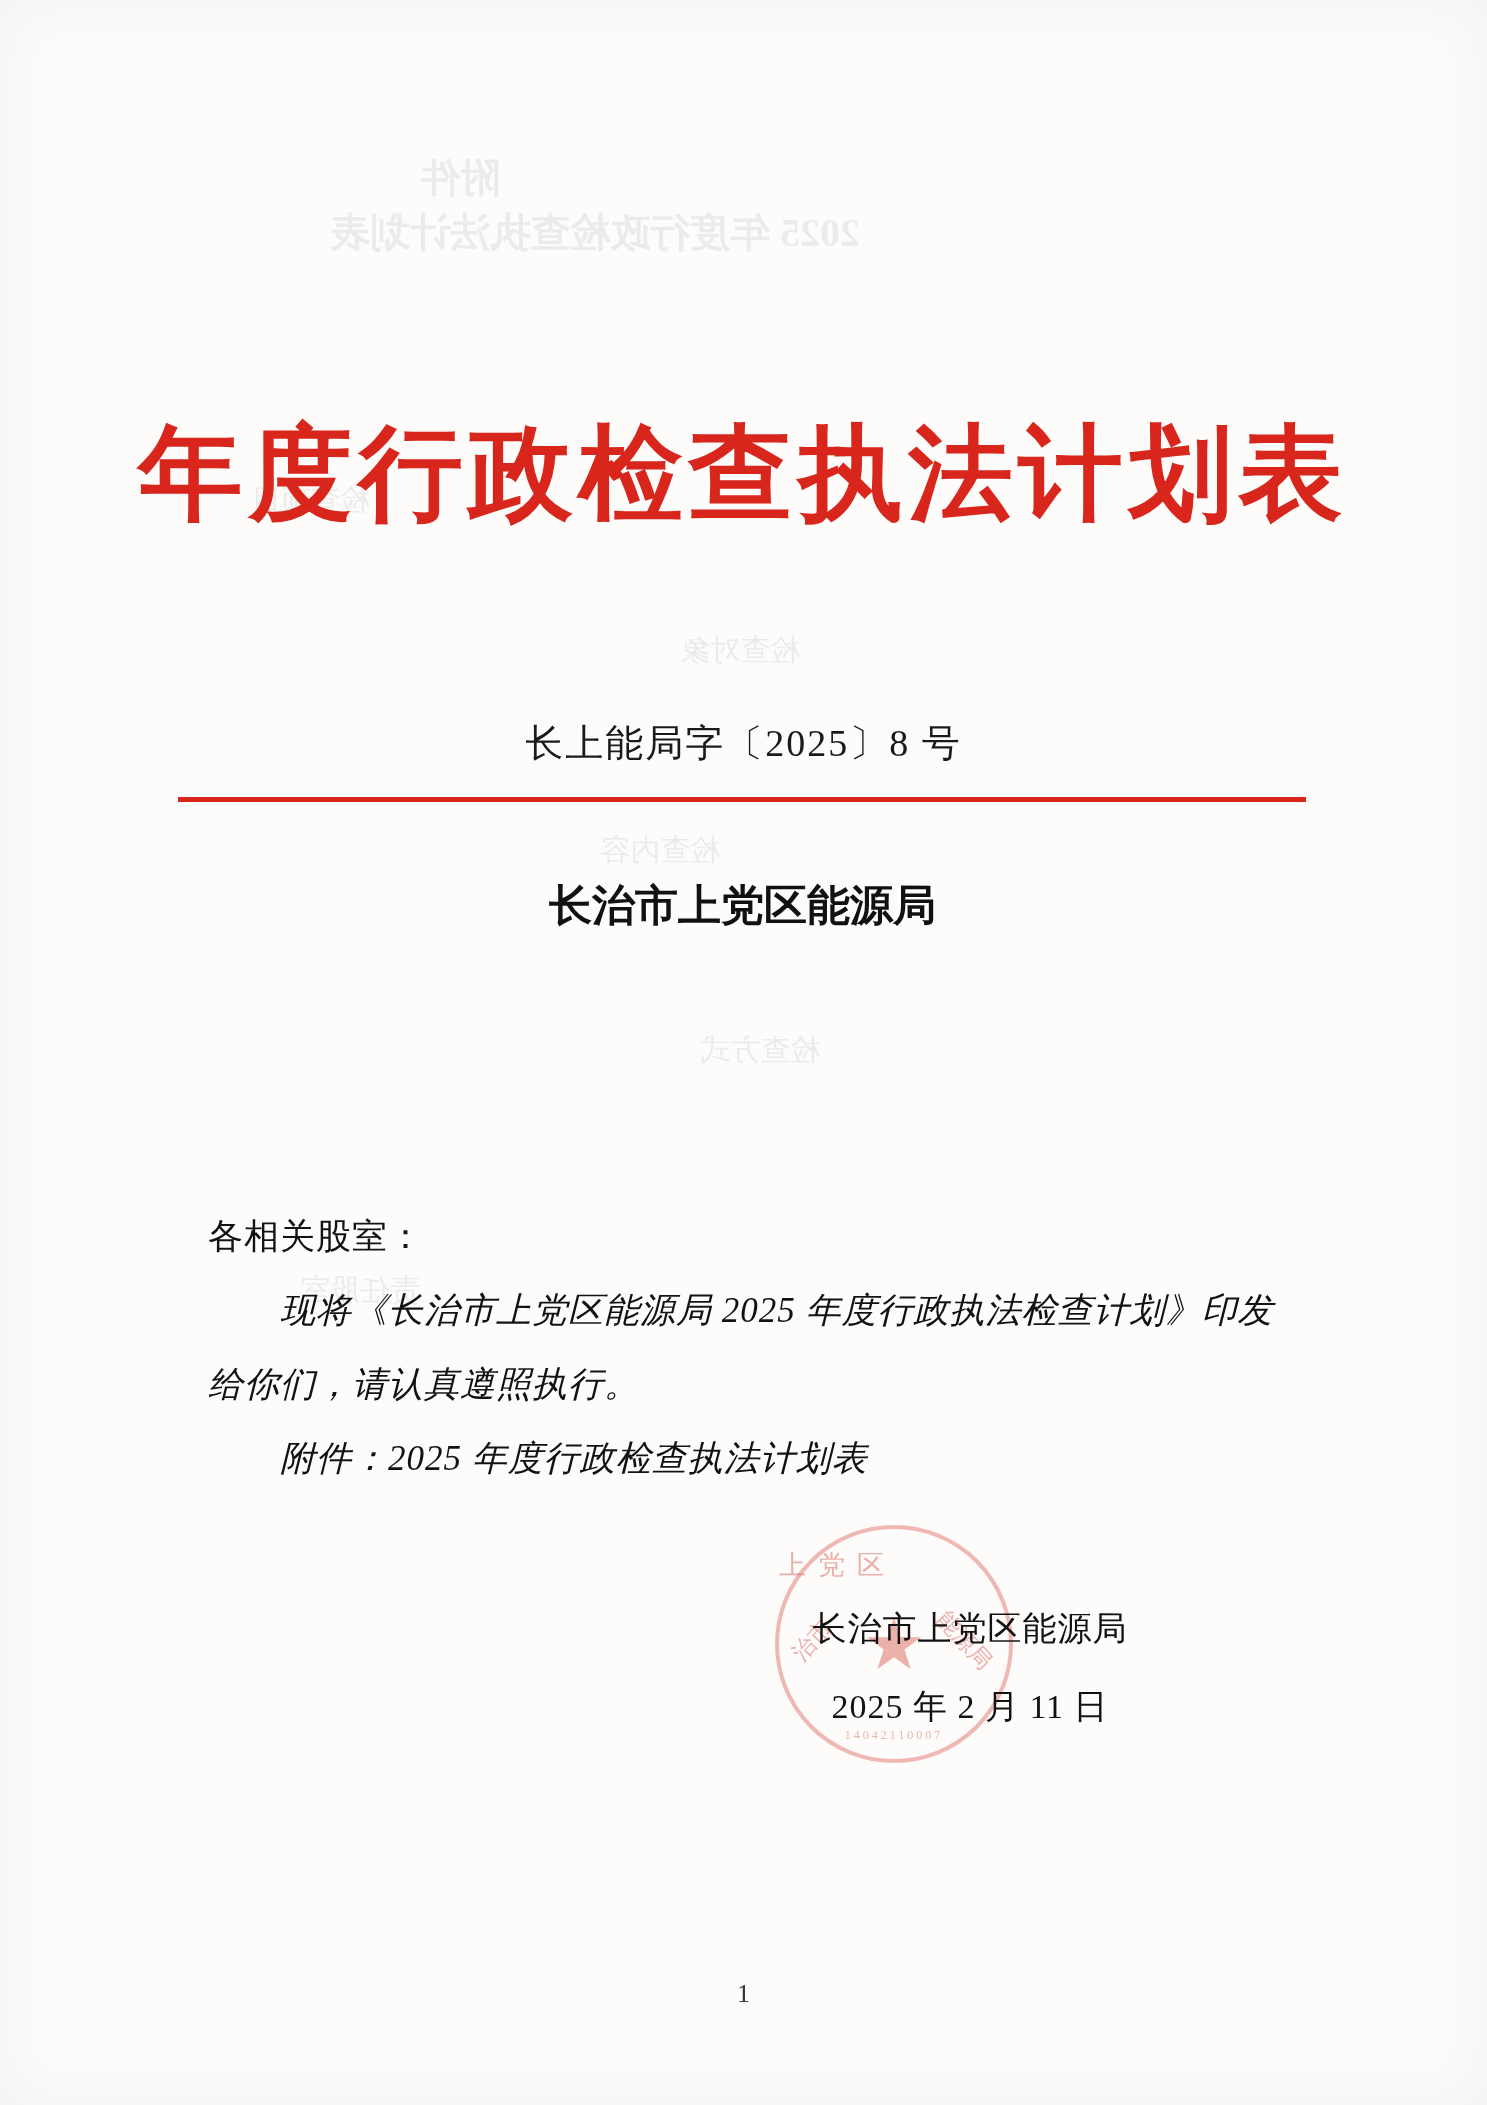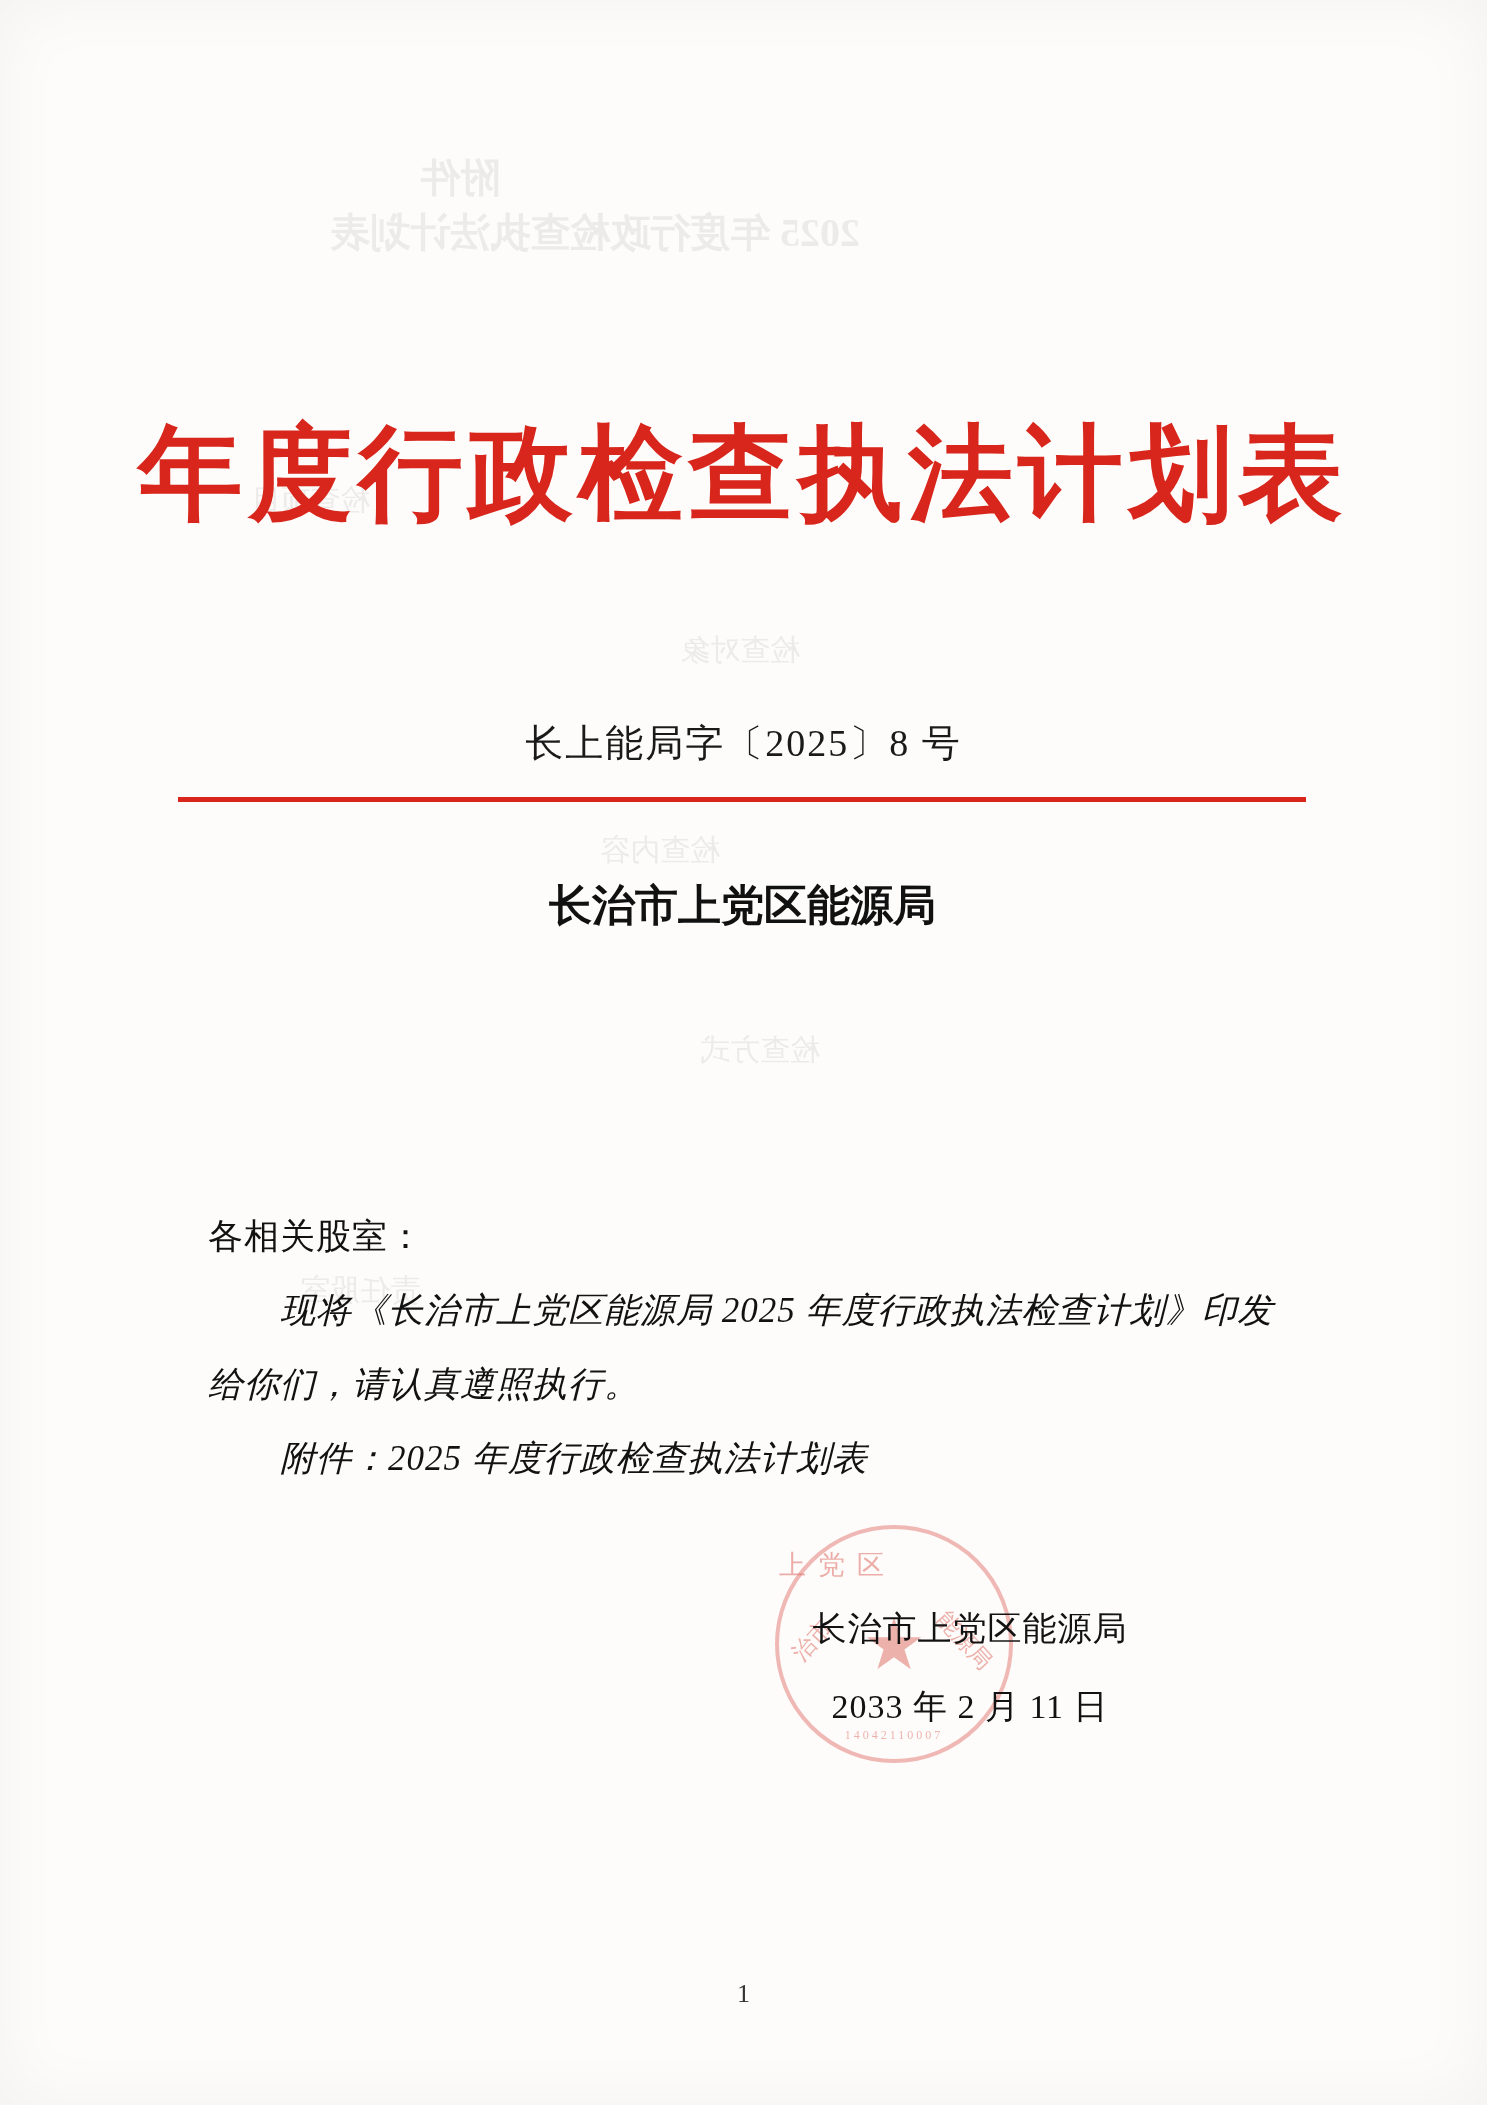--- a/index.html
+++ b/index.html
@@ -217,19 +217,19 @@
   <div class="seal">
     <div class="seal-top">上党区</div>
     <div class="seal-left">治市</div>
     <div class="seal-right">能源局</div>
     <div class="star">★</div>
     <div class="seal-bottom">14042110007</div>
   </div>
 
   <div class="signature">
     <div>长治市上党区能源局</div>
-    <div>2033 年 2 月 11 日</div>
+    <div>2025 年 2 月 11 日</div>
   </div>
 
   <div class="page-number">1</div>
 
   <div class="edge-shadow"></div>
 </div>
 
 </body></html>

